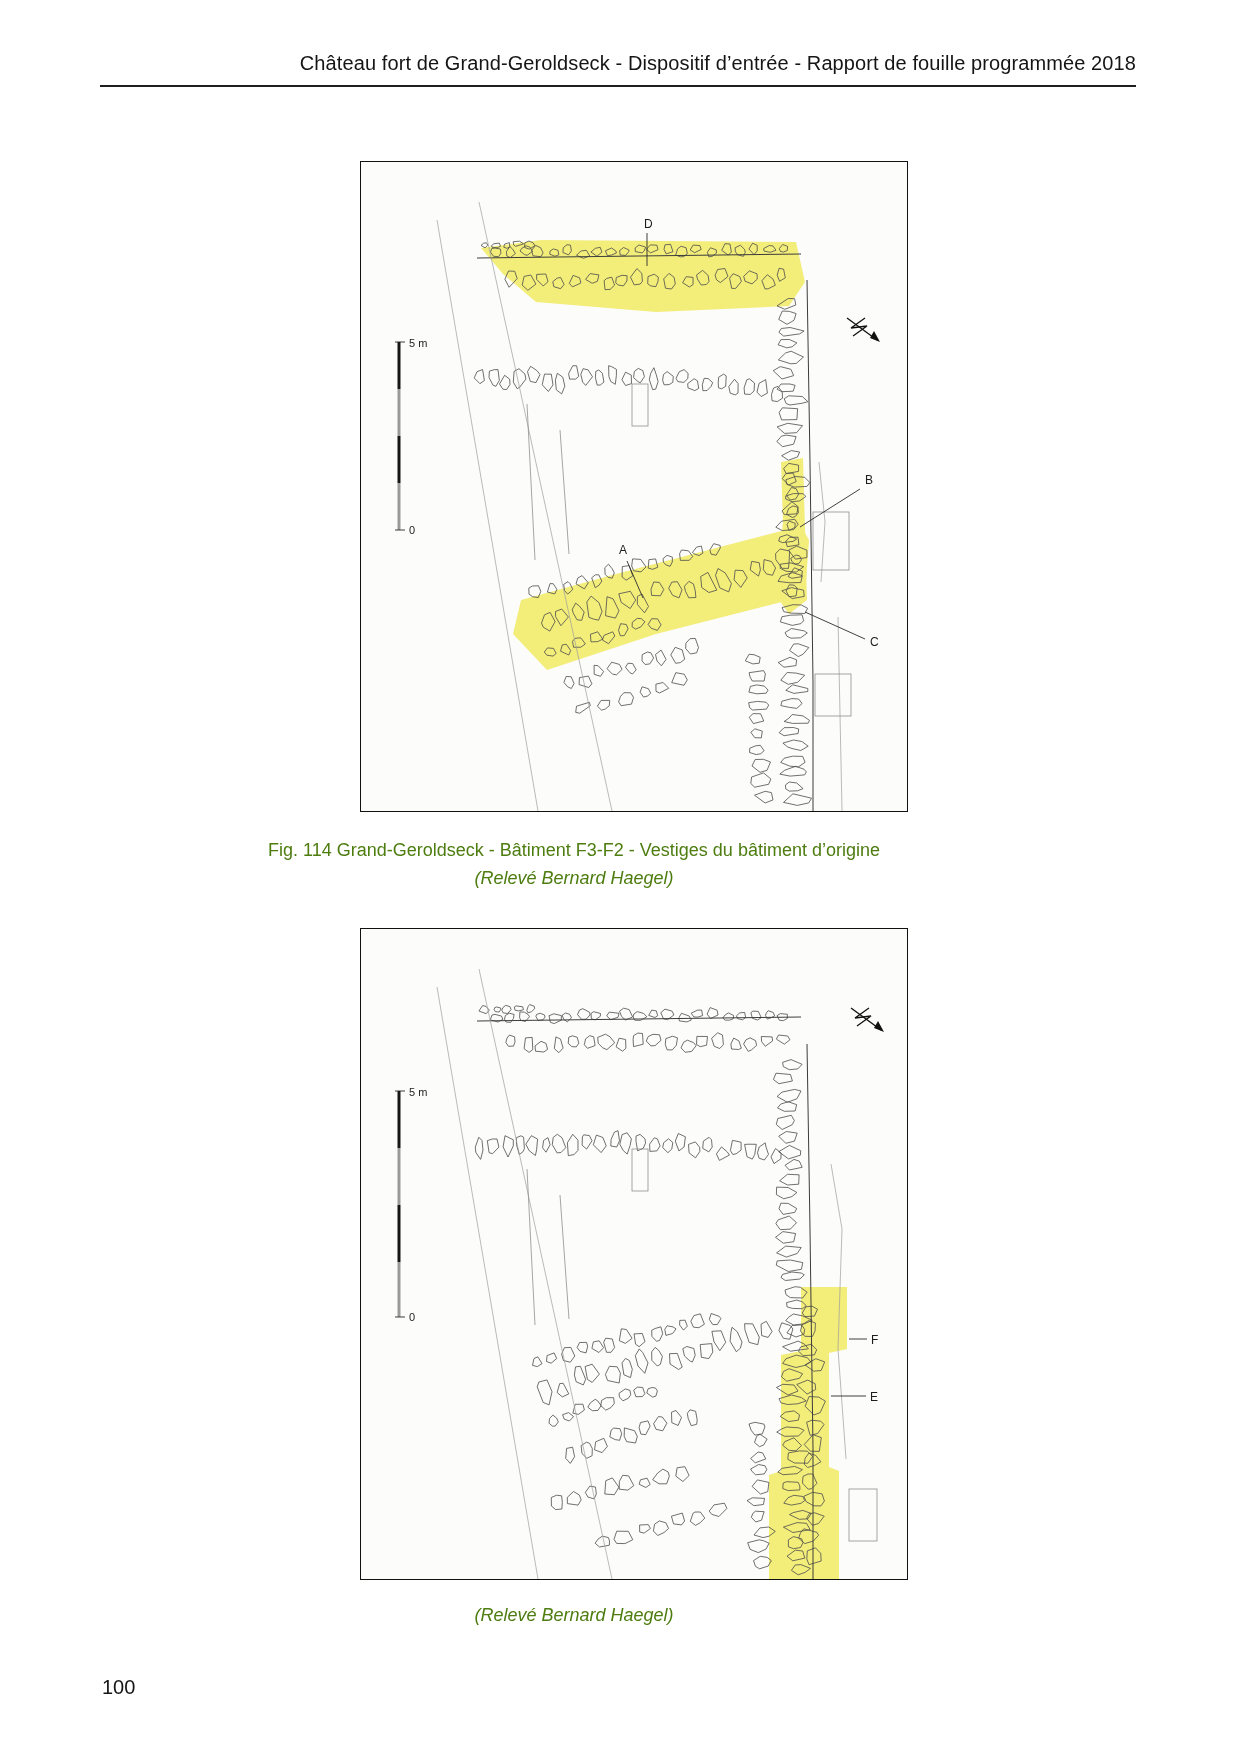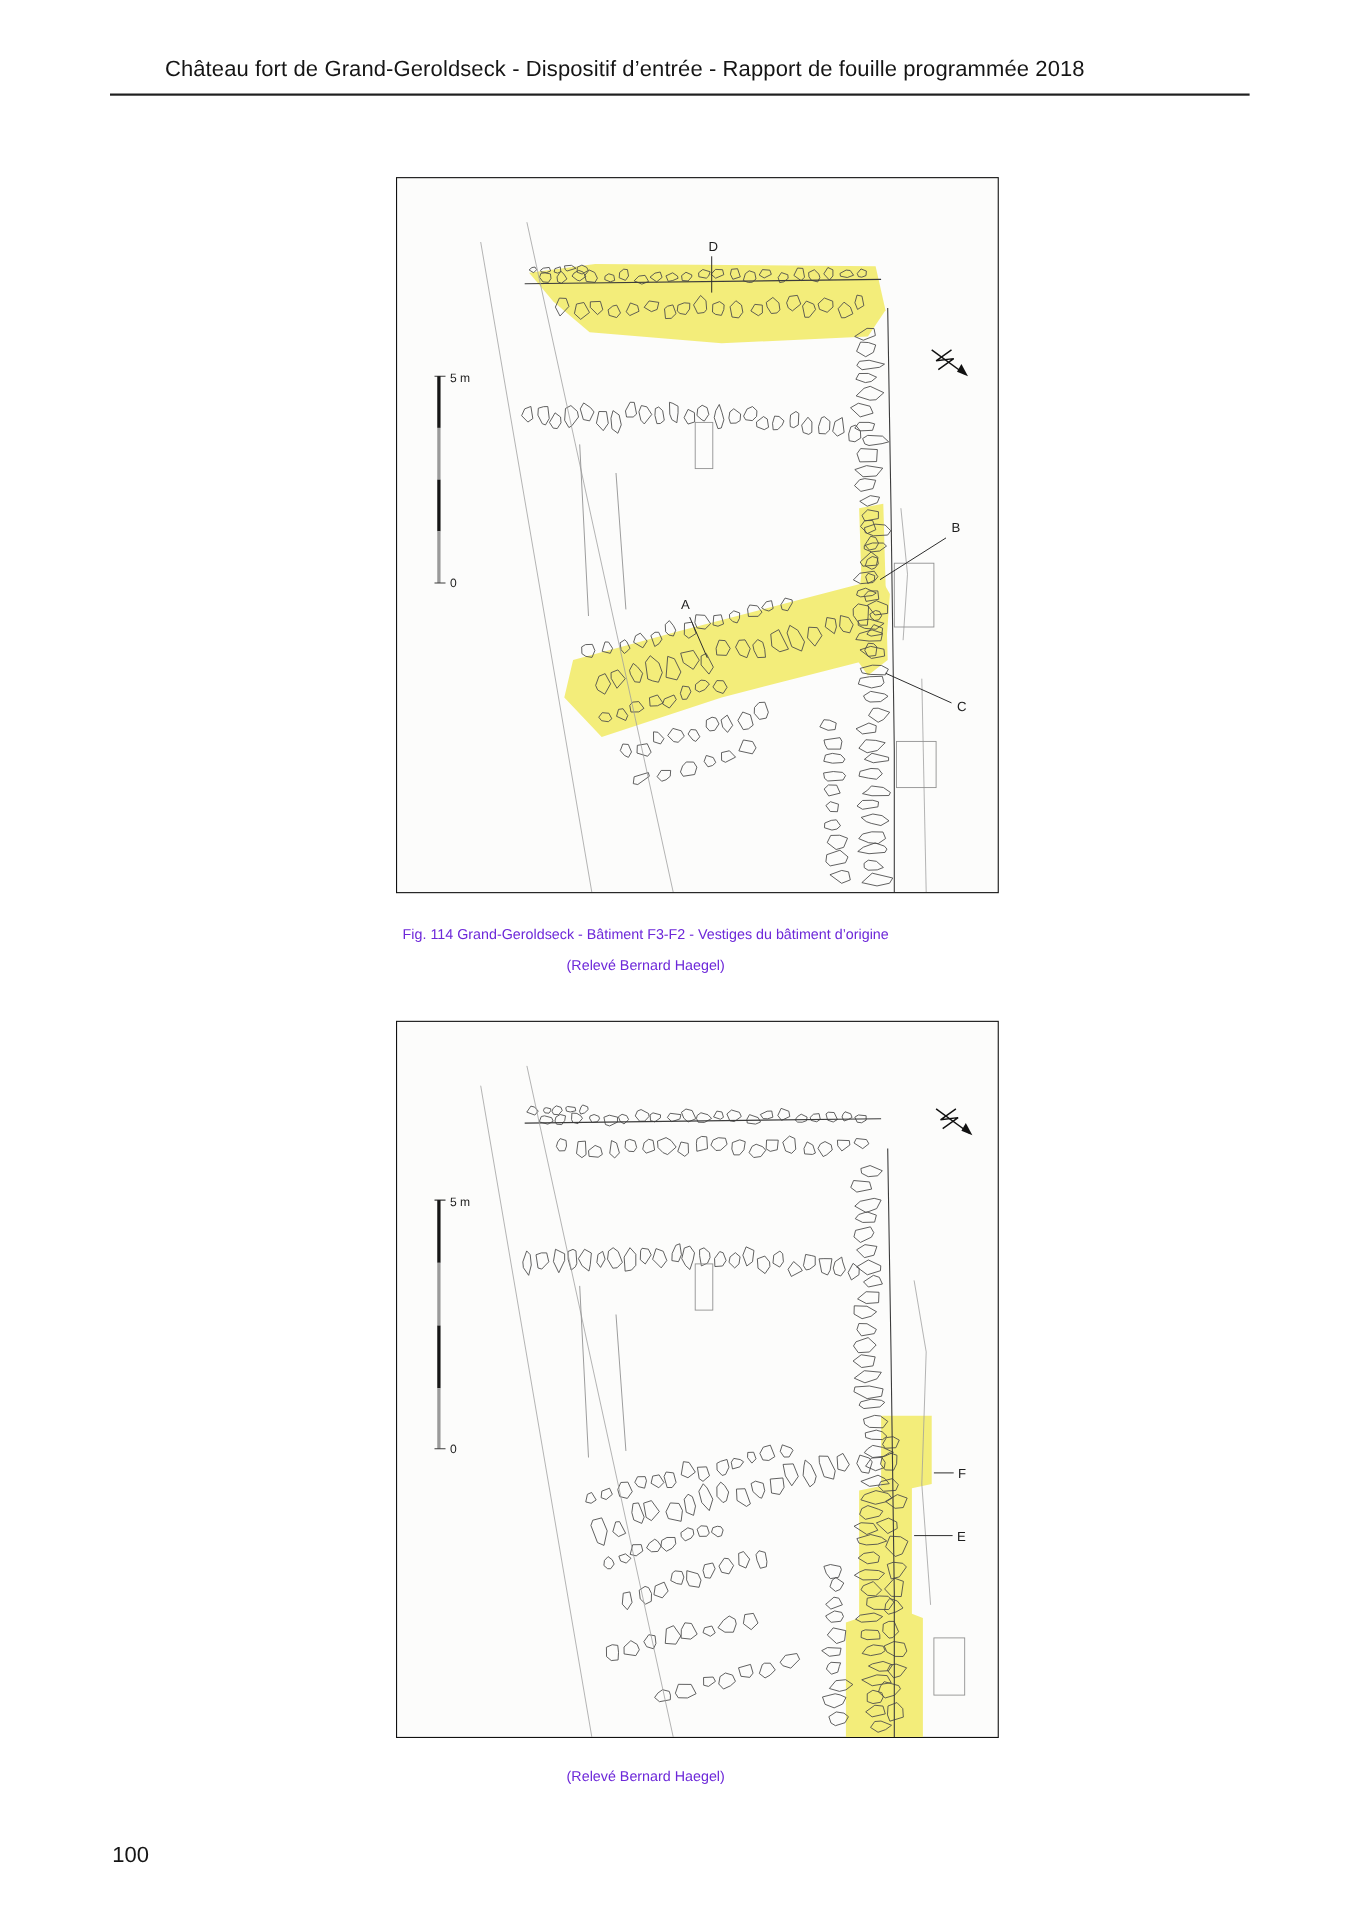--- a/index.html
+++ b/index.html
@@ -1,40 +1,40 @@
 <!DOCTYPE html>
 <html><head>
 <meta charset="utf-8">
 <style>
   html,body{margin:0;padding:0;}
   body{
     width:1241px;height:1755px;position:relative;background:#ffffff;
     font-family:"Liberation Sans",sans-serif;color:#1a1a1a;overflow:hidden;
   }
   .header-title{
-    position:absolute;left:0;top:52px;width:1136px;text-align:center;
+    position:absolute;left:0;top:52px;width:1136px;text-align:right;
     font-size:20px;letter-spacing:.1px;color:#151515;
   }
   .header-rule{
     position:absolute;left:100px;top:85px;width:1036px;height:0;
     border-top:2px solid #1f1f1f;
   }
   .fig-frame{
     position:absolute;border:1.5px solid #111;background:#fcfcfb;
   }
   .fig-frame svg{display:block;width:100%;height:100%;}
   #frame114{left:360px;top:161px;width:546px;height:649px;}
   #frame115{left:360px;top:928px;width:546px;height:650px;}
   .caption{
-    position:absolute;left:17px;width:1140px;text-align:center;
-    font-size:13px;line-height:28px;color:#6d28d9;
+    position:absolute;left:4px;width:1140px;text-align:center;
+    font-size:18px;line-height:28px;color:#4d7c0f;
   }
   #caption114{top:836px;}
   #caption115{top:1601px;}
-  .credit{}
+  .credit{font-style:italic;}
   .page-number{
     position:absolute;left:102px;top:1676px;font-size:20px;color:#151515;
   }
   
   .stone{fill:none;stroke:#4b4b4b;stroke-width:.8;stroke-linejoin:round;}
   .thin{stroke:#8f8f8f;stroke-width:.8;fill:none;}
   .faint{stroke:#9d9d9d;stroke-width:.7;fill:none;}
   .wallline{stroke:#3c3c3c;stroke-width:1;fill:none;}
   .leader{stroke:#2b2b2b;stroke-width:.9;fill:none;}
   .plan-label{font-size:12px;fill:#1d1d1d;font-family:"Liberation Sans",sans-serif;}

